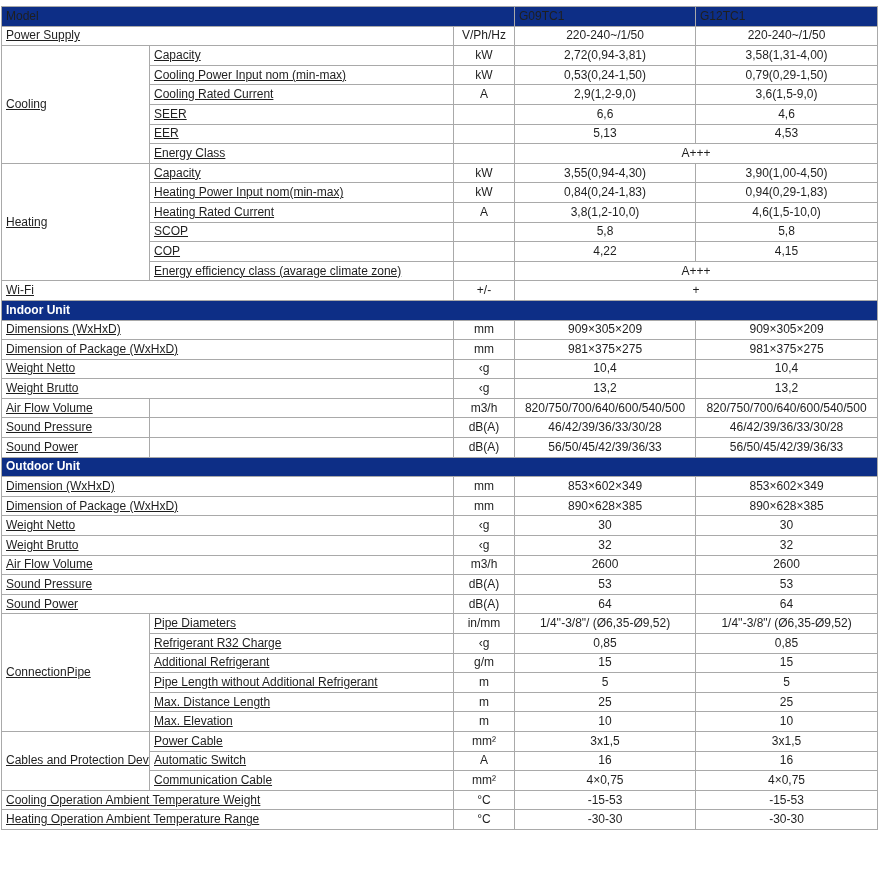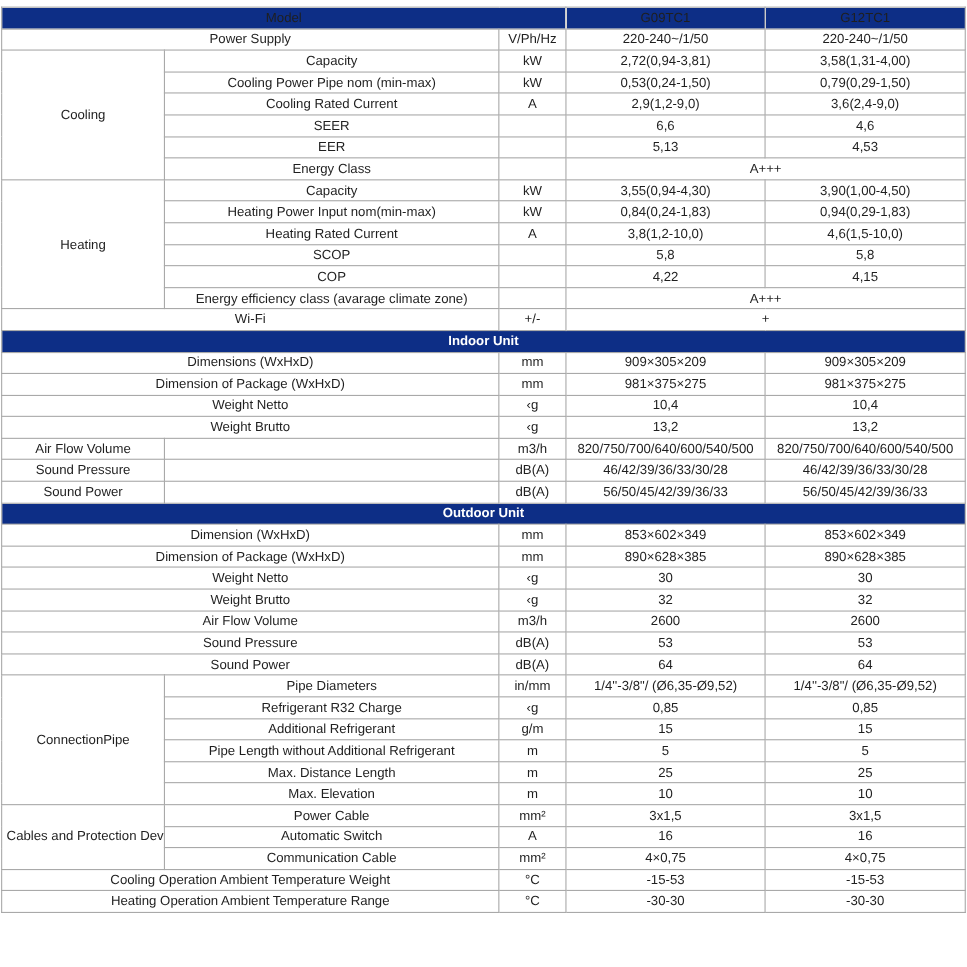--- a/index.html
+++ b/index.html
@@ -15,29 +15,29 @@
     border: 1px solid #a9a9a9;
     font-size: 12px;
     color: #1f1f1f;
     height: 19.6px;
     padding: 0 4px;
     overflow: hidden;
     white-space: nowrap;
     font-weight: normal;
     line-height: 1.25;
   }
-  td.l { text-align: center; }
+  td.l { text-align: left; text-decoration: underline; }
   td.c { text-align: center; }
   tr.sec td, th.navy {
     background: #0d2e86;
     color: #ffffff;
     font-weight: bold;
-    text-align: center;
+    text-align: left;
   }
-  th.navy.c { text-align: center; }
+  th.navy.c { text-align: left; }
   td.grp { vertical-align: middle; white-space: normal; }
 </style>
 </head>
 <body>
 
 <table class="spec">
   <colgroup>
     <col style="width:148px">
       <col style="width:304px">
       <col style="width:61px">
@@ -60,30 +60,30 @@
   </tr>
 
   <tr>
     <td class="l grp" rowspan="6">Cooling</td>
     <td class="l">Capacity</td>
     <td class="c">kW</td>
     <td class="c">2,72(0,94-3,81)</td>
     <td class="c">3,58(1,31-4,00)</td>
   </tr>
   <tr>
-    <td class="l">Cooling Power Pipe nom (min-max)</td>
+    <td class="l">Cooling Power Input nom (min-max)</td>
     <td class="c">kW</td>
     <td class="c">0,53(0,24-1,50)</td>
     <td class="c">0,79(0,29-1,50)</td>
   </tr>
   <tr>
     <td class="l">Cooling Rated Current</td>
     <td class="c">A</td>
     <td class="c">2,9(1,2-9,0)</td>
-    <td class="c">3,6(2,4-9,0)</td>
+    <td class="c">3,6(1,5-9,0)</td>
   </tr>
   <tr>
     <td class="l">SEER</td>
     <td class="c"></td>
     <td class="c">6,6</td>
     <td class="c">4,6</td>
   </tr>
   <tr>
     <td class="l">EER</td>
     <td class="c"></td>

